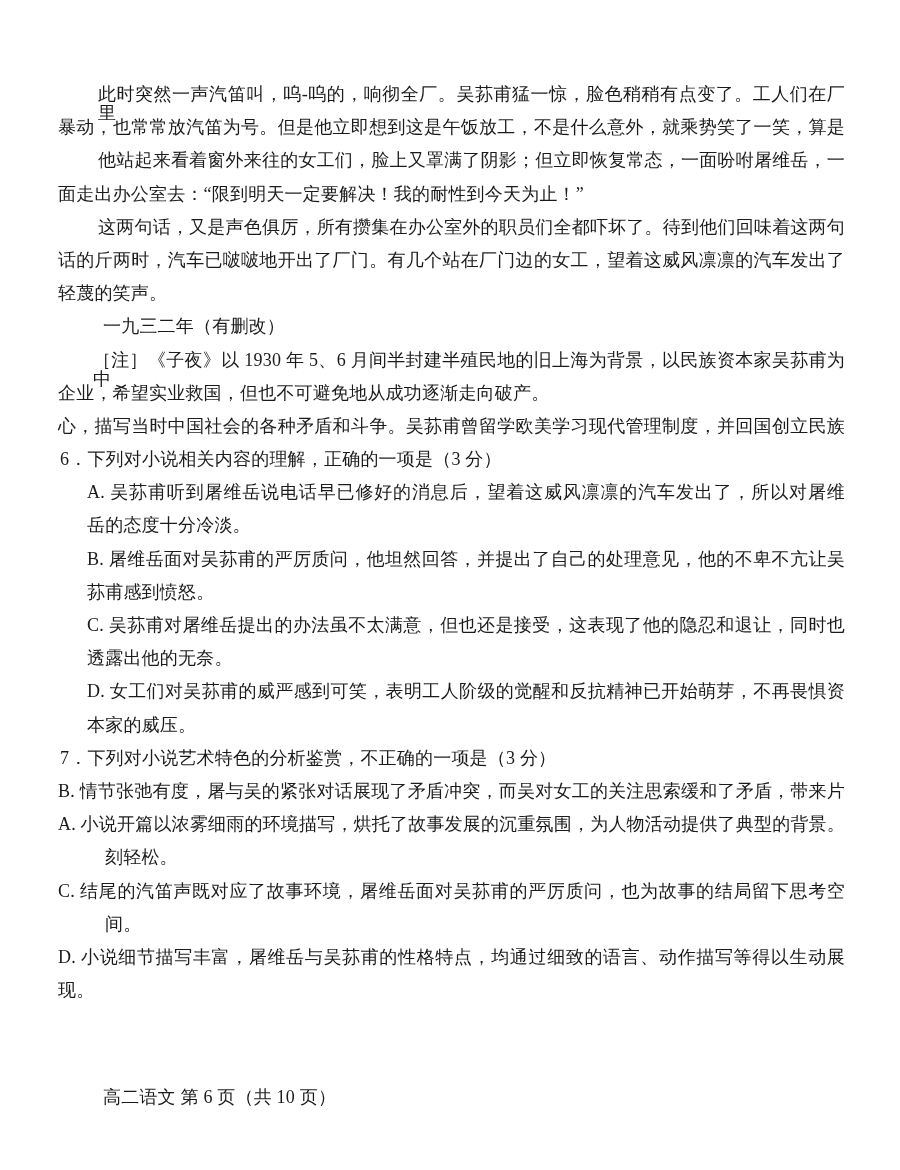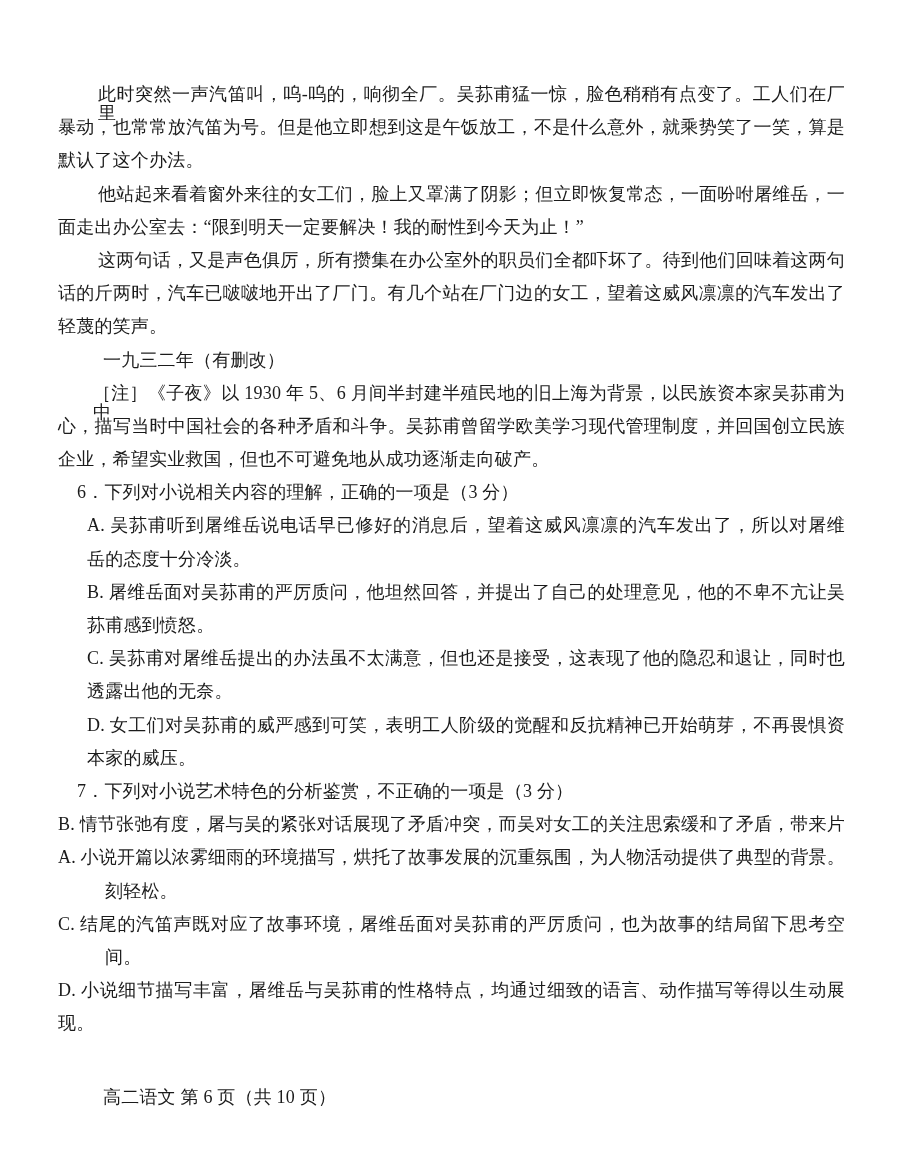--- a/index.html
+++ b/index.html
@@ -32,21 +32,21 @@
   .line.stretch {
     white-space: normal;
     text-align: justify;
     text-align-last: justify;
   }
   
   .ind-flush { padding-left: 0; }
   .ind-para  { padding-left: 40px; }
   .ind-year  { padding-left: 45px; }
   .ind-note  { padding-left: 35px; }
-  .ind-qnum  { padding-left: 2px; margin-left: 17px;  }
+  .ind-qnum  { padding-left: 2px;  }
   .ind-opt6  { padding-left: 29px; }
   .ind-cont7 { padding-left: 47px; }
 
   .page-footer {
     position: absolute;
     left: 103px;
     top: 1081px;
     font-size: 18px;
     line-height: 33.2px;
     color: #1b1b1b;
@@ -56,30 +56,29 @@
   }
 </style>
 </head>
 <body>
 
 <div class="page">
   <div class="text-block">
 
   <div class="line ind-para stretch">此时突然一声汽笛叫，呜-呜的，响彻全厂。吴荪甫猛一惊，脸色稍稍有点变了。工人们在厂里</div>
       <div class="line ind-flush stretch">暴动，也常常放汽笛为号。但是他立即想到这是午饭放工，不是什么意外，就乘势笑了一笑，算是</div>
-      <div class="line ind-flush">默认了这个办法。</div>
       <div class="line ind-para stretch">他站起来看着窗外来往的女工们，脸上又罩满了阴影；但立即恢复常态，一面吩咐屠维岳，一</div>
       <div class="line ind-flush">面走出办公室去：“限到明天一定要解决！我的耐性到今天为止！”</div>
       <div class="line ind-para stretch">这两句话，又是声色俱厉，所有攒集在办公室外的职员们全都吓坏了。待到他们回味着这两句</div>
       <div class="line ind-flush stretch">话的斤两时，汽车已啵啵地开出了厂门。有几个站在厂门边的女工，望着这威风凛凛的汽车发出了</div>
       <div class="line ind-flush">轻蔑的笑声。</div>
       <div class="line ind-year">一九三二年（有删改）</div>
       <div class="line ind-note stretch">［注］《子夜》以 1930 年 5、6 月间半封建半殖民地的旧上海为背景，以民族资本家吴荪甫为中</div>
+      <div class="line ind-flush">企业，希望实业救国，但也不可避免地从成功逐渐走向破产。</div>
       <div class="line ind-flush stretch">心，描写当时中国社会的各种矛盾和斗争。吴荪甫曾留学欧美学习现代管理制度，并回国创立民族</div>
-      <div class="line ind-flush">企业，希望实业救国，但也不可避免地从成功逐渐走向破产。</div>
       <div class="line ind-qnum">6．下列对小说相关内容的理解，正确的一项是（3 分）</div>
       <div class="line ind-opt6 stretch">A. 吴荪甫听到屠维岳说电话早已修好的消息后，望着这威风凛凛的汽车发出了，所以对屠维</div>
       <div class="line ind-opt6">岳的态度十分冷淡。</div>
       <div class="line ind-opt6 stretch">B. 屠维岳面对吴荪甫的严厉质问，他坦然回答，并提出了自己的处理意见，他的不卑不亢让吴</div>
       <div class="line ind-opt6">荪甫感到愤怒。</div>
       <div class="line ind-opt6 stretch">C. 吴荪甫对屠维岳提出的办法虽不太满意，但也还是接受，这表现了他的隐忍和退让，同时也</div>
       <div class="line ind-opt6">透露出他的无奈。</div>
       <div class="line ind-opt6 stretch">D. 女工们对吴荪甫的威严感到可笑，表明工人阶级的觉醒和反抗精神已开始萌芽，不再畏惧资</div>
       <div class="line ind-opt6">本家的威压。</div>
       <div class="line ind-qnum">7．下列对小说艺术特色的分析鉴赏，不正确的一项是（3 分）</div>

